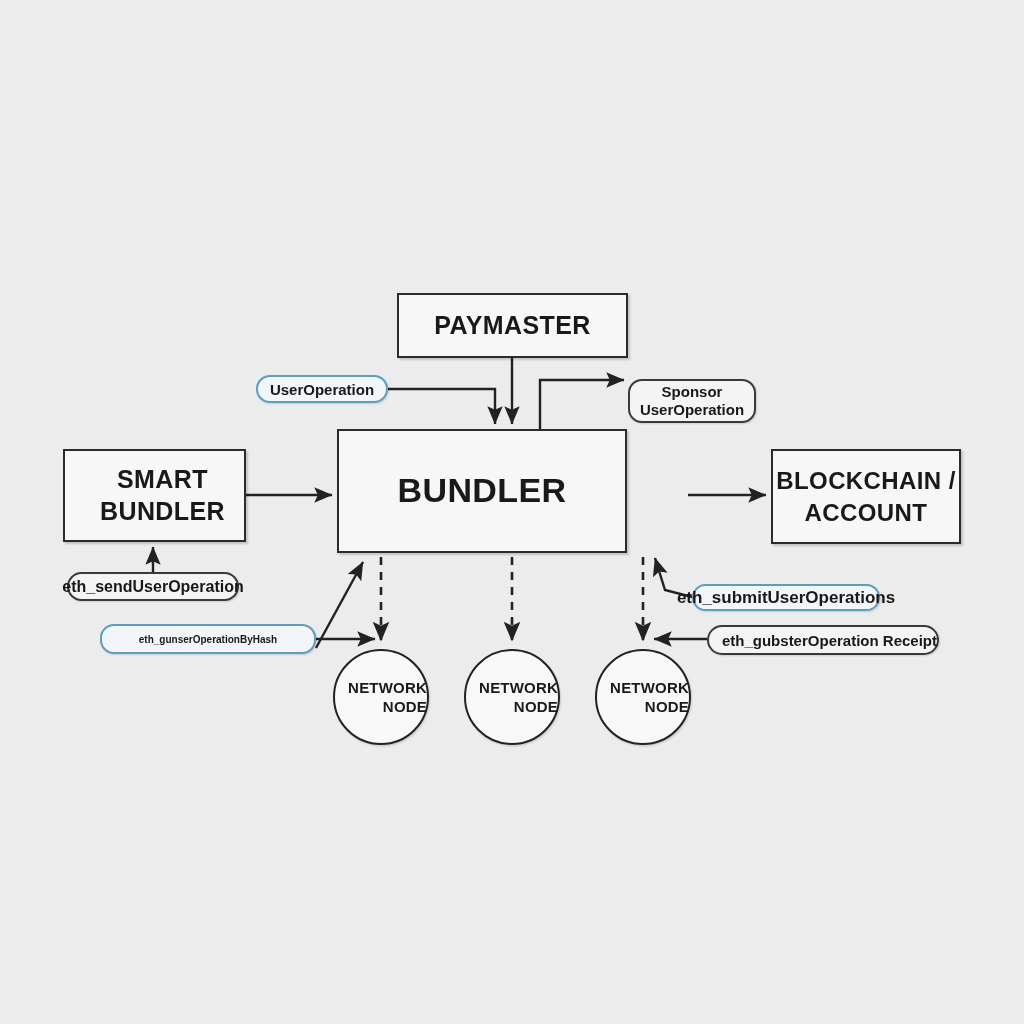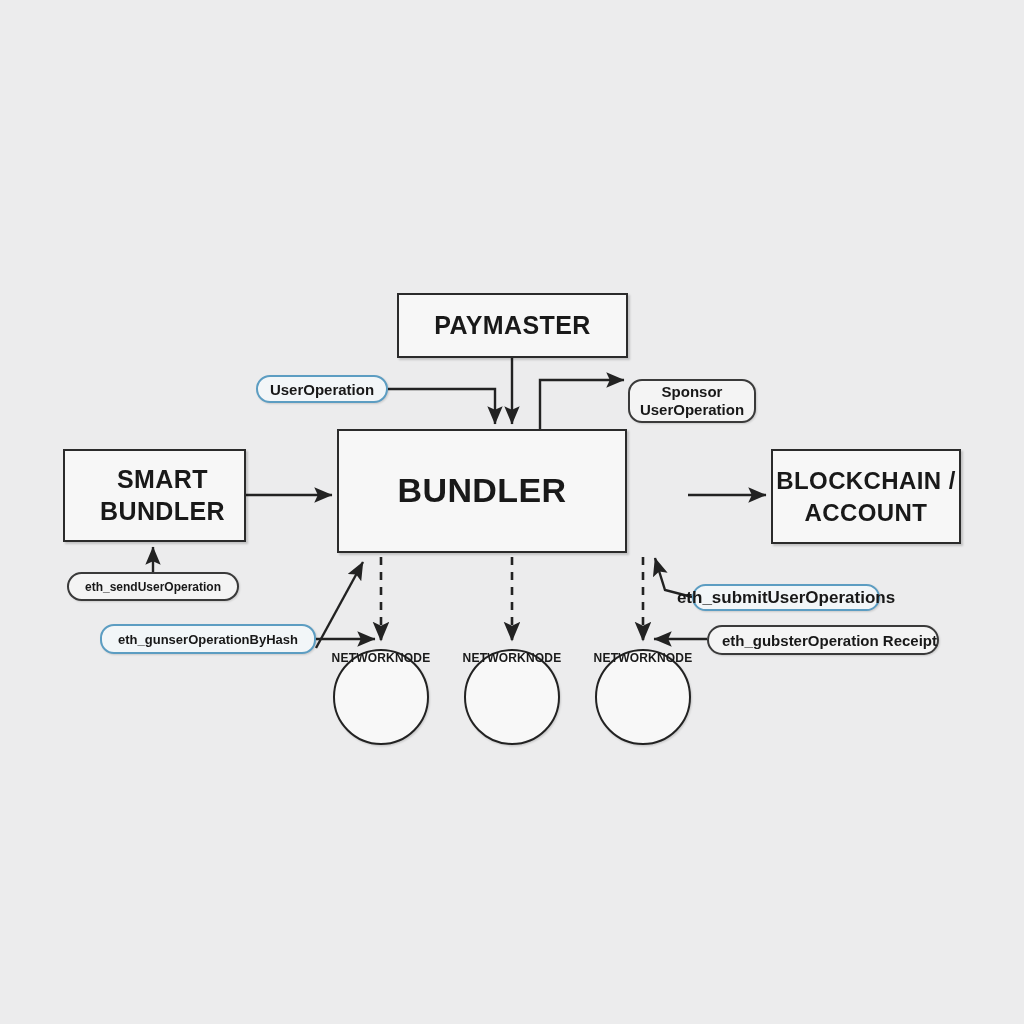--- a/index.html
+++ b/index.html
@@ -56,25 +56,25 @@
   
   .node-circle {
     position: absolute;
     box-sizing: border-box;
     width: 96px;
     height: 96px;
     border-radius: 50%;
     background: #f8f8f8;
     border: 2.5px solid #222222;
     display: flex;
-    flex-direction: row;
-    align-items: flex-start;
+    flex-direction: column;
+    align-items: flex-end;
     justify-content: center;
     text-align: center;
-    font-size: 12px;
+    font-size: 15px;
     font-weight: bold;
     color: #1a1a1a;
     line-height: 1.3;
     letter-spacing: 0.2px;
     box-shadow: 1px 1.5px 2px rgba(0,0,0,0.15);
   }
   #node-1 { left: 333px; top: 649px; }
   #node-2 { left: 464px; top: 649px; }
   #node-3 { left: 595px; top: 649px; }
 
@@ -95,22 +95,22 @@
     white-space: nowrap;
     box-shadow: 1px 1px 2px rgba(0,0,0,0.14);
   }
   .pill.blue {
     border-color: #5c9dc2;
     background: #f2f6f8;
     border-radius: 14px;
   }
   #pill-useroperation        { left: 256px; top: 375px; width: 132px; height: 28px; font-size: 15px; }
   #pill-sponsor              { left: 628px; top: 355px; width: 128px; height: 44px; font-size: 15px; line-height: 1.2; border-radius: 14px; margin-top: 24px; }
-  #pill-send-userop          { left: 67px;  top: 572px; width: 172px; height: 29px; font-size: 12px; }
-  #pill-get-userop-by-hash   { left: 100px; top: 624px; width: 216px; height: 30px; font-size: 13px; }
+  #pill-send-userop          { left: 67px;  top: 572px; width: 172px; height: 29px; font-size: 16px; }
+  #pill-get-userop-by-hash   { left: 100px; top: 624px; width: 216px; height: 30px; font-size: 10px; }
   #pill-submit-userops       { left: 692px; top: 584px; width: 188px; height: 27px; font-size: 17px; }
   #pill-userop-receipt       { left: 707px; top: 625px; width: 232px; height: 30px; font-size: 15px; align-items: flex-end; }
 </style>
 </head>
 <body>
 
 <div id="diagram-root">
 
   <svg id="wires" viewBox="0 0 1024 1024" xmlns="http://www.w3.org/2000/svg">
     <defs>

